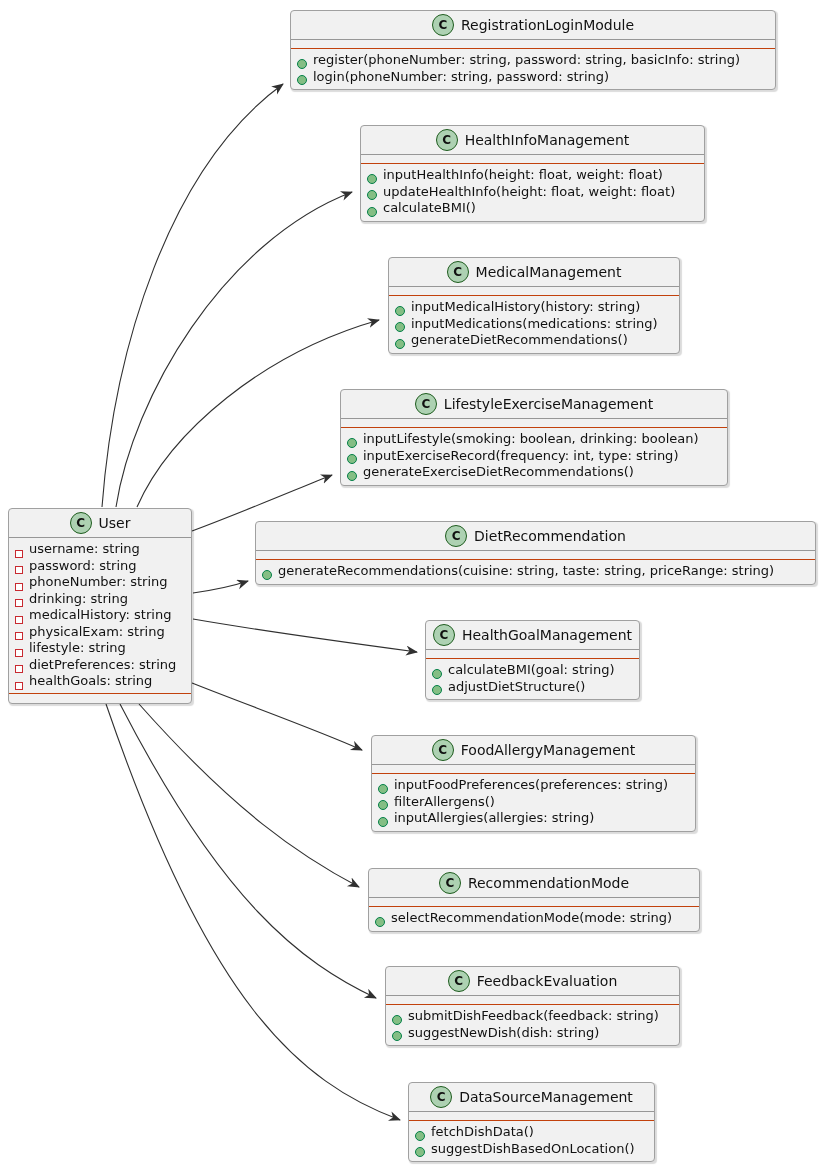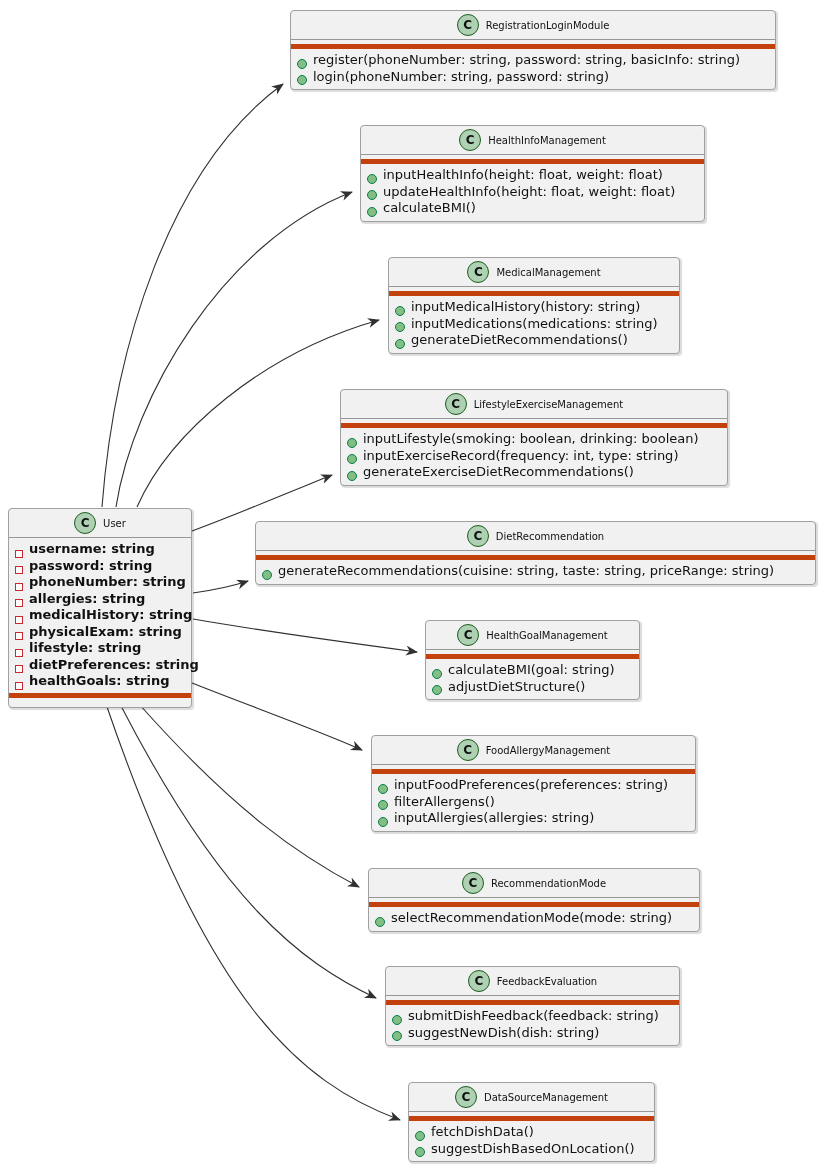--- a/index.html
+++ b/index.html
@@ -18,22 +18,22 @@
   .cls-title {
     display:flex; align-items:center; justify-content:center; gap:7px;
     height:28px; border-bottom:1px solid #979797; padding:0 8px;
   }
   .cls-badge {
     width:20px; height:20px; border-radius:50%; flex:none;
     background:#ADD1B2; border:1px solid #1E5C1E;
     display:flex; align-items:center; justify-content:center;
     font-size:12px; font-weight:bold; color:#101010;
   }
-  .cls-name { font-size:10px; white-space:nowrap; }
-  .cls-attrs { border-bottom:5px solid #c2410c; padding:3px 6px; min-height:8px; box-sizing:border-box;font-weight:bold; }
+  .cls-name { font-size:14px; white-space:nowrap; }
+  .cls-attrs { border-bottom:1px solid #c2410c; padding:3px 6px; min-height:8px; box-sizing:border-box; }
   .cls-methods { padding:3px 6px 4px; min-height:8px; box-sizing:border-box; }
   .cls-attrs.empty, .cls-methods.empty { padding:0; min-height:9px; }
   .member-row {
     display:flex; align-items:flex-end; gap:6px;
     font-size:13px; line-height:16.5px; white-space:nowrap;
   }
   .m-icon { flex:none; display:inline-block; }
   .m-icon.dot { width:8px; height:8px; border-radius:50%; background:#84BE84; border:1px solid #038048; }
   .m-icon.sq  { width:6px; height:6px; background:#FFFFFF; border:1.5px solid #C82930; }
 </style>
@@ -171,21 +171,21 @@
         <div class="member-row">
           <span class="m-icon sq"></span>
           <span class="m-text">password: string</span>
         </div>
         <div class="member-row">
           <span class="m-icon sq"></span>
           <span class="m-text">phoneNumber: string</span>
         </div>
         <div class="member-row">
           <span class="m-icon sq"></span>
-          <span class="m-text">allergies: string</span>
+          <span class="m-text">drinking: string</span>
         </div>
         <div class="member-row">
           <span class="m-icon sq"></span>
           <span class="m-text">medicalHistory: string</span>
         </div>
         <div class="member-row">
           <span class="m-icon sq"></span>
           <span class="m-text">physicalExam: string</span>
         </div>
         <div class="member-row">

